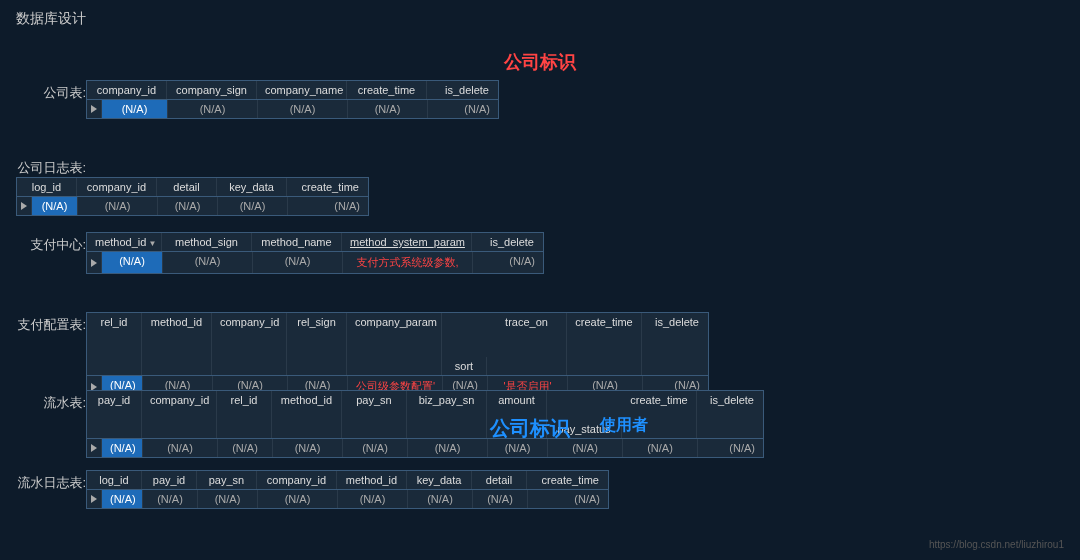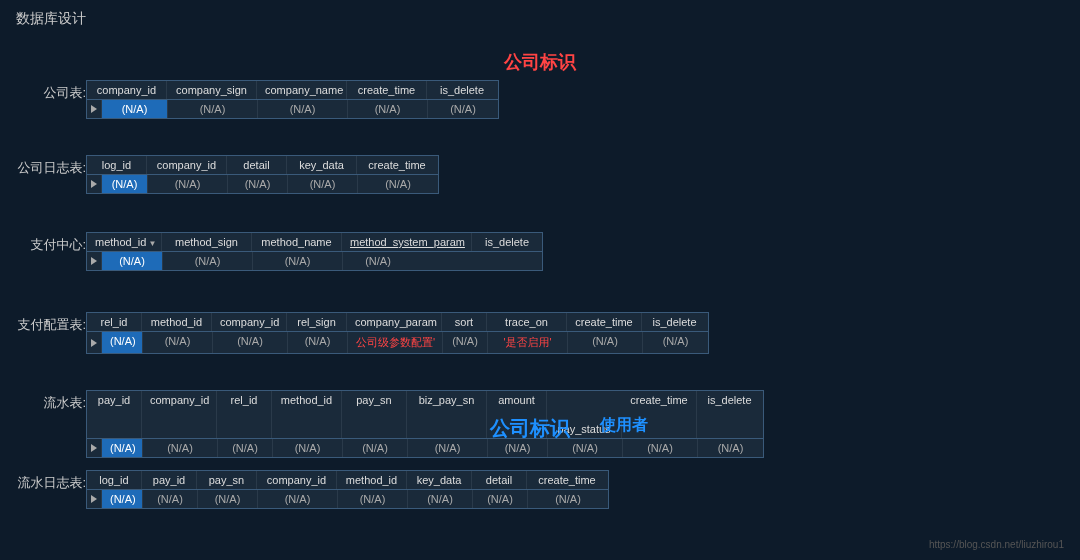--- a/index.html
+++ b/index.html
@@ -57,20 +57,21 @@
       padding: 3px 8px;
       font-size: 11px;
       color: #aaa;
       border-right: 1px solid #2a3a4a;
       white-space: nowrap;
       min-width: 60px;
       text-align: center;
     }
     .db-cell:last-child {
       border-right: none;
+      text-align: right;
     }
     .db-cell.header {
       color: #ddd;
       font-size: 11px;
     }
     .db-cell.selected {
       background-color: #1e6bb8;
       color: #fff;
     }
     .watermark {
@@ -117,21 +118,21 @@
             <span style="display:inline-block;width:0;height:0;border-top:4px solid transparent;border-bottom:4px solid transparent;border-left:6px solid #aaa;"></span>
           </div>
           <div class="db-cell selected" style="min-width: 66px; width: 66px;">(N/A)</div>
           <div class="db-cell" style="min-width: 90px; width: 90px;">(N/A)</div>
           <div class="db-cell" style="min-width: 90px; width: 90px;">(N/A)</div>
           <div class="db-cell" style="min-width: 80px; width: 80px;">(N/A)</div>
           <div class="db-cell" style="min-width: 70px; width: 70px;">(N/A)</div>
         </div>
       </div>
     </div>
-    <div class="db-section" style="position: absolute; top: 155px; left: 16px;">
+    <div class="db-section" style="position: absolute; top: 155px; left: 16px; flex-direction: column;">
       <div class="section-label">公司日志表:</div>
       <div class="db-table">
         <div class="db-table-header">
           <div class="db-cell header" style="min-width: 60px; width: 60px;">log_id</div>
           <div class="db-cell header" style="min-width: 80px; width: 80px;">company_id</div>
           <div class="db-cell header" style="min-width: 60px; width: 60px;">detail</div>
           <div class="db-cell header" style="min-width: 70px; width: 70px;">key_data</div>
           <div class="db-cell header" style="min-width: 80px; width: 80px;">create_time</div>
         </div>
         <div class="db-table-row">
@@ -156,34 +157,35 @@
           <div class="db-cell header" style="min-width: 130px; width: 130px; text-decoration: underline;">method_system_param</div>
           <div class="db-cell header" style="min-width: 70px; width: 70px;">is_delete</div>
         </div>
         <div class="db-table-row">
           <div style="padding: 3px 4px; display: flex; align-items: center; border-right: 1px solid rgb(42, 58, 74);">
             <span style="display:inline-block;width:0;height:0;border-top:4px solid transparent;border-bottom:4px solid transparent;border-left:6px solid #aaa;"></span>
           </div>
           <div class="db-cell selected" style="min-width: 61px; width: 61px;">(N/A)</div>
           <div class="db-cell" style="min-width: 90px; width: 90px;">(N/A)</div>
           <div class="db-cell" style="min-width: 90px; width: 90px;">(N/A)</div>
+          <div class="db-cell" style="min-width: 130px; width: 130px; color: rgb(255, 68, 68);">支付方式系统级参数,</div>
           <div class="db-cell" style="min-width: 70px; width: 70px;">(N/A)</div>
         </div>
       </div>
     </div>
     <div class="db-section" style="position: absolute; top: 312px; left: 16px;">
       <div class="section-label">支付配置表:</div>
       <div class="db-table">
         <div class="db-table-header">
           <div class="db-cell header" style="min-width: 55px; width: 55px;">rel_id</div>
           <div class="db-cell header" style="min-width: 70px; width: 70px;">method_id</div>
           <div class="db-cell header" style="min-width: 75px; width: 75px;">company_id</div>
           <div class="db-cell header" style="min-width: 60px; width: 60px;">rel_sign</div>
           <div class="db-cell header" style="min-width: 95px; width: 95px;">company_param</div>
-          <div class="db-cell header" style="min-width: 45px; width: 45px;">sort</div>
+          <div class="db-cell header" style="min-width: 45px; width: 45px; margin-top: 44px;">sort</div>
           <div class="db-cell header" style="min-width: 80px; width: 80px;">trace_on</div>
           <div class="db-cell header" style="min-width: 75px; width: 75px;">create_time</div>
           <div class="db-cell header" style="min-width: 65px; width: 65px;">is_delete</div>
         </div>
         <div class="db-table-row">
           <div style="padding: 3px 4px; display: flex; align-items: center; border-right: 1px solid rgb(42, 58, 74);">
             <span style="display:inline-block;width:0;height:0;border-top:4px solid transparent;border-bottom:4px solid transparent;border-left:6px solid #aaa;"></span>
           </div>
           <div class="db-cell selected" style="min-width: 41px; width: 41px;">(N/A)</div>
           <div class="db-cell" style="min-width: 70px; width: 70px;">(N/A)</div>

